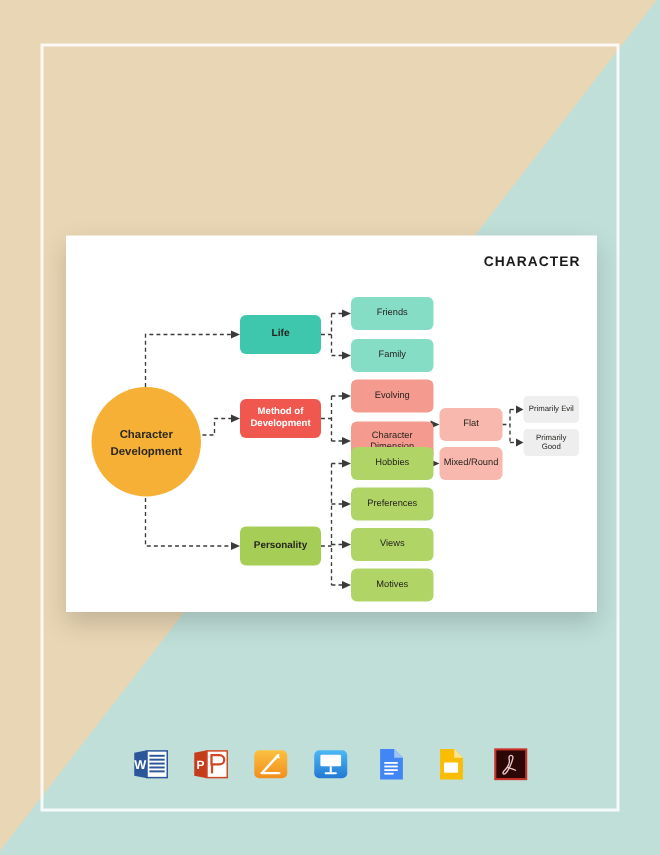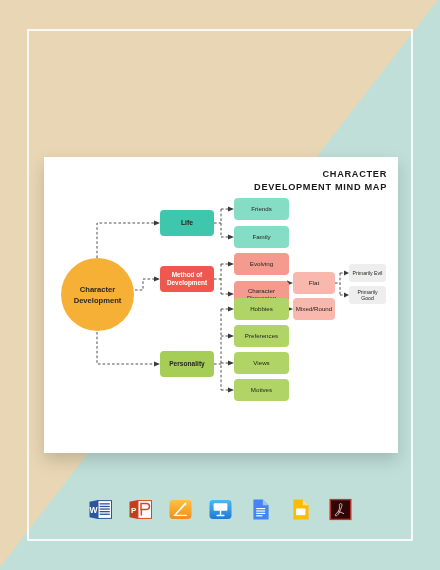--- a/index.html
+++ b/index.html
@@ -24,21 +24,21 @@
     position:absolute;
     left:27px; top:29px; right:27px; bottom:29px;
     border:2px solid rgba(255,255,255,.85);
     pointer-events:none;
   }
 
   
   #card {
     position:absolute;
     left:44px; top:157px;
-    width:354px; height:296px;
+    width:354px; height:251px;
     background:#ffffff;
     box-shadow:0 7px 16px rgba(0,0,0,.17);
   }
 
   
   #title {
     position:absolute; right:11px; top:11px;
     text-align:right;
     font-size:9.2px; font-weight:bold;
     letter-spacing:.7px; line-height:1.42;
@@ -157,21 +157,20 @@
     <path d="M177,179 L184,179"></path>
     <polygon points="184,176.4 190,179 184,181.6"></polygon>
     <path d="M177,206 L184,206"></path>
     <polygon points="184,203.4 190,206 184,208.6"></polygon>
     <path d="M177,233 L184,233"></path>
     <polygon points="184,230.4 190,233 184,235.6"></polygon>
   </svg>
 
   <div id="title">
     <div>CHARACTER</div>
-    <div>DEVELOPMENT MIND MAP</div>
   </div>
 
   <div id="root-node">
     <div>
       <span>Character</span><br>
       <span>Development</span>
     </div>
   </div>
 
   <div class="node n-life" style="left:116px;top:53px;width:54px;height:26px;">

